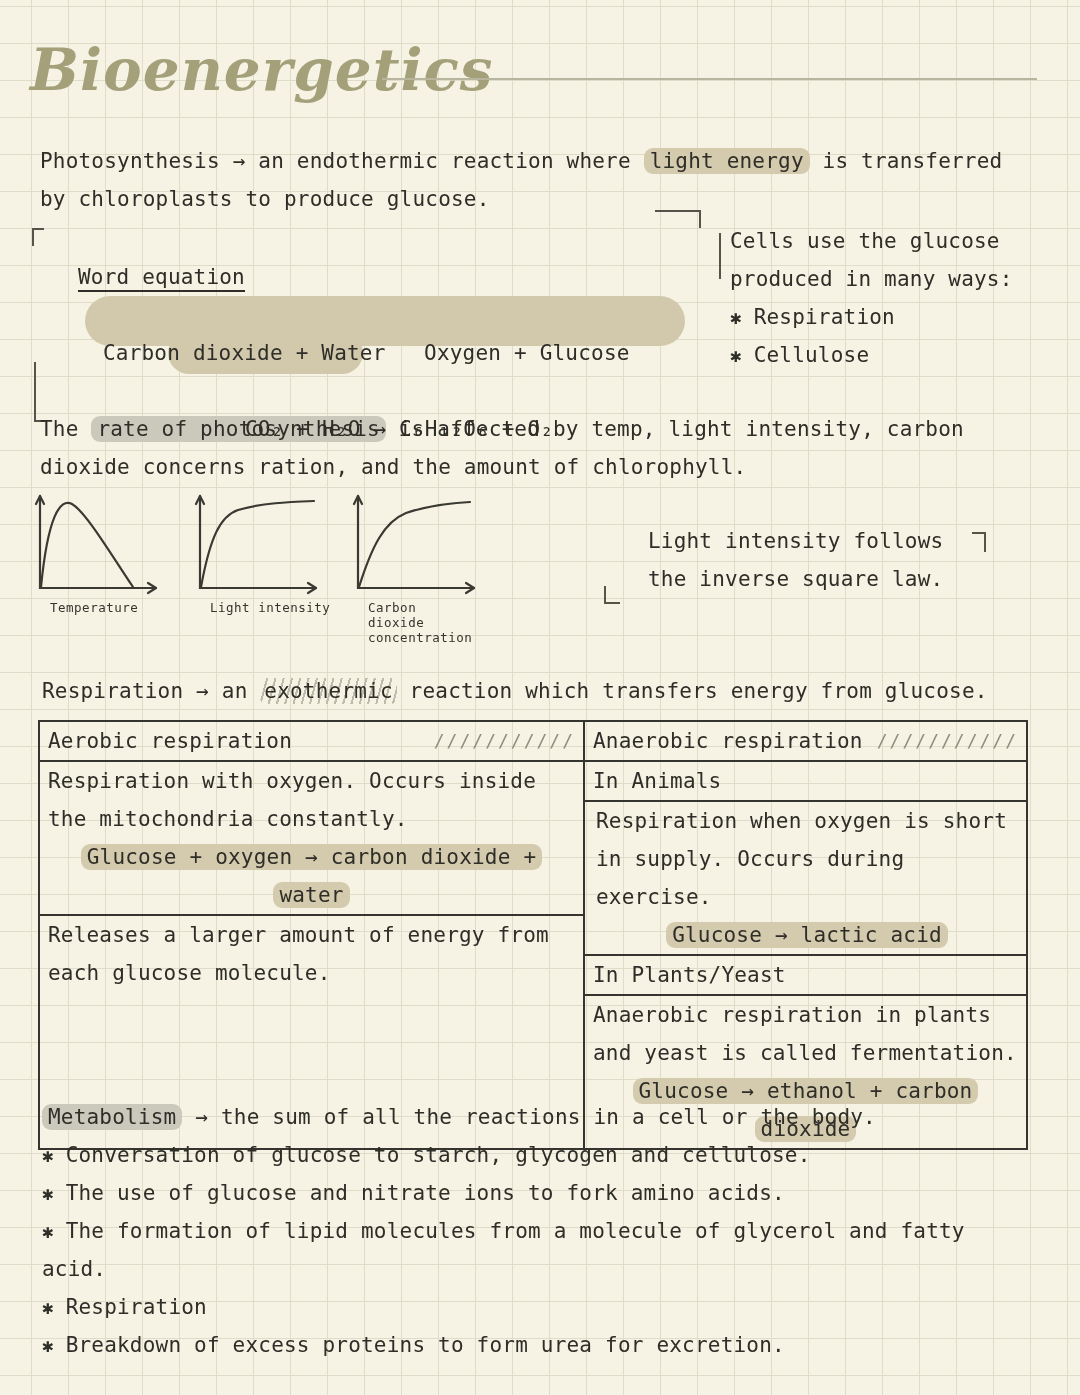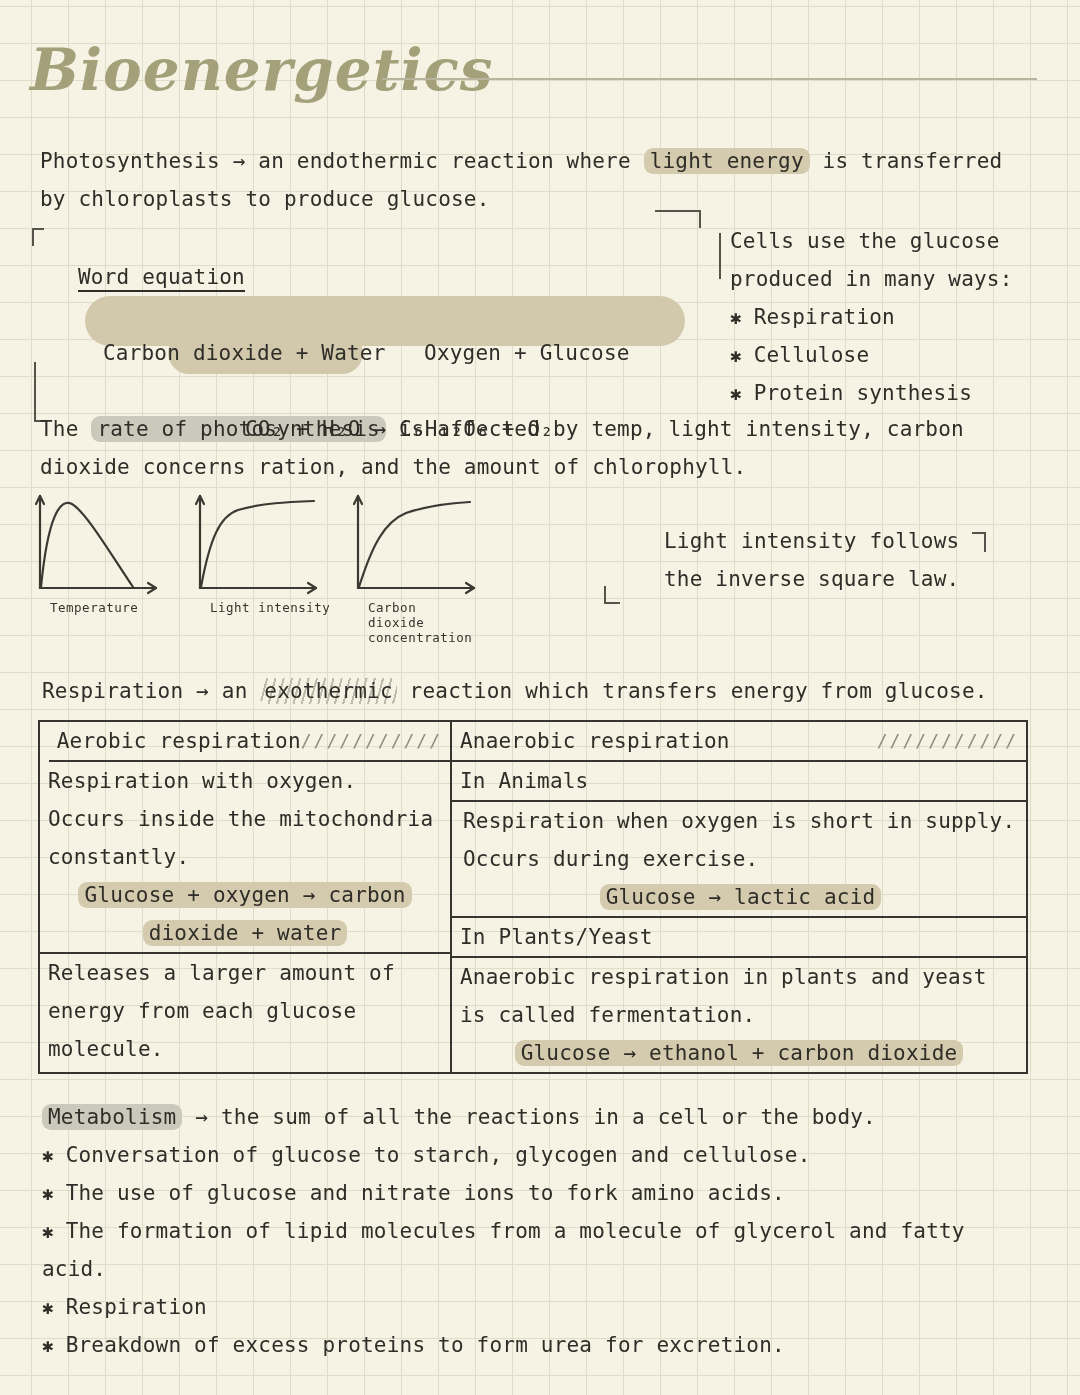--- a/index.html
+++ b/index.html
@@ -32,21 +32,21 @@
   .ztext { position:relative; z-index:1; }
   .we-label { border-bottom:2px solid #2e2d27; padding-bottom:1px; }
   .uses-item .bullet, .met-item .bullet { font-size:19px; margin-right:12px; }
   .graphs { position:absolute; top:486px; left:26px; display:flex; }
   .graph { display:flex; flex-direction:column; }
   .graph svg { display:block; }
   .graph-label { font-size:12.5px; line-height:15px; letter-spacing:0.5px; color:#35342d; margin-left:24px; }
   .g3 .graph-label { width:110px; }
   
   .resp-table { position:absolute; top:720px; left:38px; width:986px; display:flex; border:2px solid #35342e; background:transparent; }
-  .col-left  { width:412px; border-right:2px solid #35342e; display:flex; flex-direction:column; box-sizing:border-box;align-items:flex-end; }
+  .col-left  { width:545px; border-right:2px solid #35342e; display:flex; flex-direction:column; box-sizing:border-box; }
   .col-right { flex:1; display:flex; flex-direction:column; }
   .th  { height:38px; border-bottom:2px solid #35342e; padding:0 8px; display:flex; justify-content:space-between; align-items:center; }
   .hatch { color:#8f8d7d; letter-spacing:2px; font-size:18px; }
   .cell { padding:0 8px; }
   .cell-desc   { border-bottom:2px solid #35342e; }
   .row-label   { height:38px; border-bottom:2px solid #35342e; padding:0 8px; }
   .cell-animals{ border-bottom:2px solid #35342e;padding-left:11px; }
   .cell-plants { min-height:114px; }
   .cell-energy { flex:1; }
   .eq-center { text-align:center; }
@@ -81,21 +81,20 @@
   <div class="blob" style="top:332px; left:168px; width:195px; height:42px; border-radius:22px;"></div>
   <div class="abs ztext" style="top:258px; left:78px;"><span class="we-label">Word equation</span></div>
   <div class="abs ztext" style="top:296px; left:103px; white-space:pre;">Carbon dioxide + Water   Oxygen + Glucose</div>
   <div class="abs ztext" style="top:334px; left:245px;">CO₂ + H₂O → C₆H₁₂O₆ + O₂</div>
 
   <div class="abs" style="top:222px; left:730px; width:335px;">
     <div>Cells use the glucose</div>
     <div>produced in many ways:</div>
     <div class="uses-item"><span class="bullet">✱</span><span>Respiration</span></div>
     <div class="uses-item"><span class="bullet">✱</span><span>Cellulose</span></div>
-    <div class="uses-item"><span class="bullet">✱</span><span>Protein synthesis</span></div>
   </div>
 
   <div class="abs" style="top:410px; left:40px; width:1012px;">
     <div><span>The </span><span class="hl-gray">rate of photosynthesis</span><span> is affected by temp, light intensity, carbon</span></div>
     <div>dioxide concerns ration, and the amount of chlorophyll.</div>
   </div>
 
   <div class="graphs">
     <div class="graph" style="width:160px;">
       <svg width="140" height="114" viewBox="0 0 140 114">
@@ -125,21 +124,21 @@
           <path d="M14,10 L14,102 L130,102"></path>
           <path d="M14,10 L10,18 M14,10 L18,18"></path>
           <path d="M130,102 L122,97 M130,102 L122,107"></path>
           <path d="M15,101 C28,60 40,36 62,27 C86,19 106,17 126,16"></path>
         </g>
       </svg>
       <div class="graph-label">Carbon dioxide concentration</div>
     </div>
   </div>
 
-  <div class="abs" style="top:522px; left:664px; width:340px;">
+  <div class="abs" style="top:522px; left:648px; width:340px;">
     <div>Light intensity follows</div>
     <div>the inverse square law.</div>
   </div>
 
   <div class="abs" style="top:672px; left:42px; width:1012px;"><span>Respiration → an </span><span class="hl-hatch">exothermic</span><span> reaction which transfers energy from glucose.</span></div>
 
   <div class="resp-table">
     <div class="col-left">
       <div class="th">
         <span>Aerobic respiration</span>

